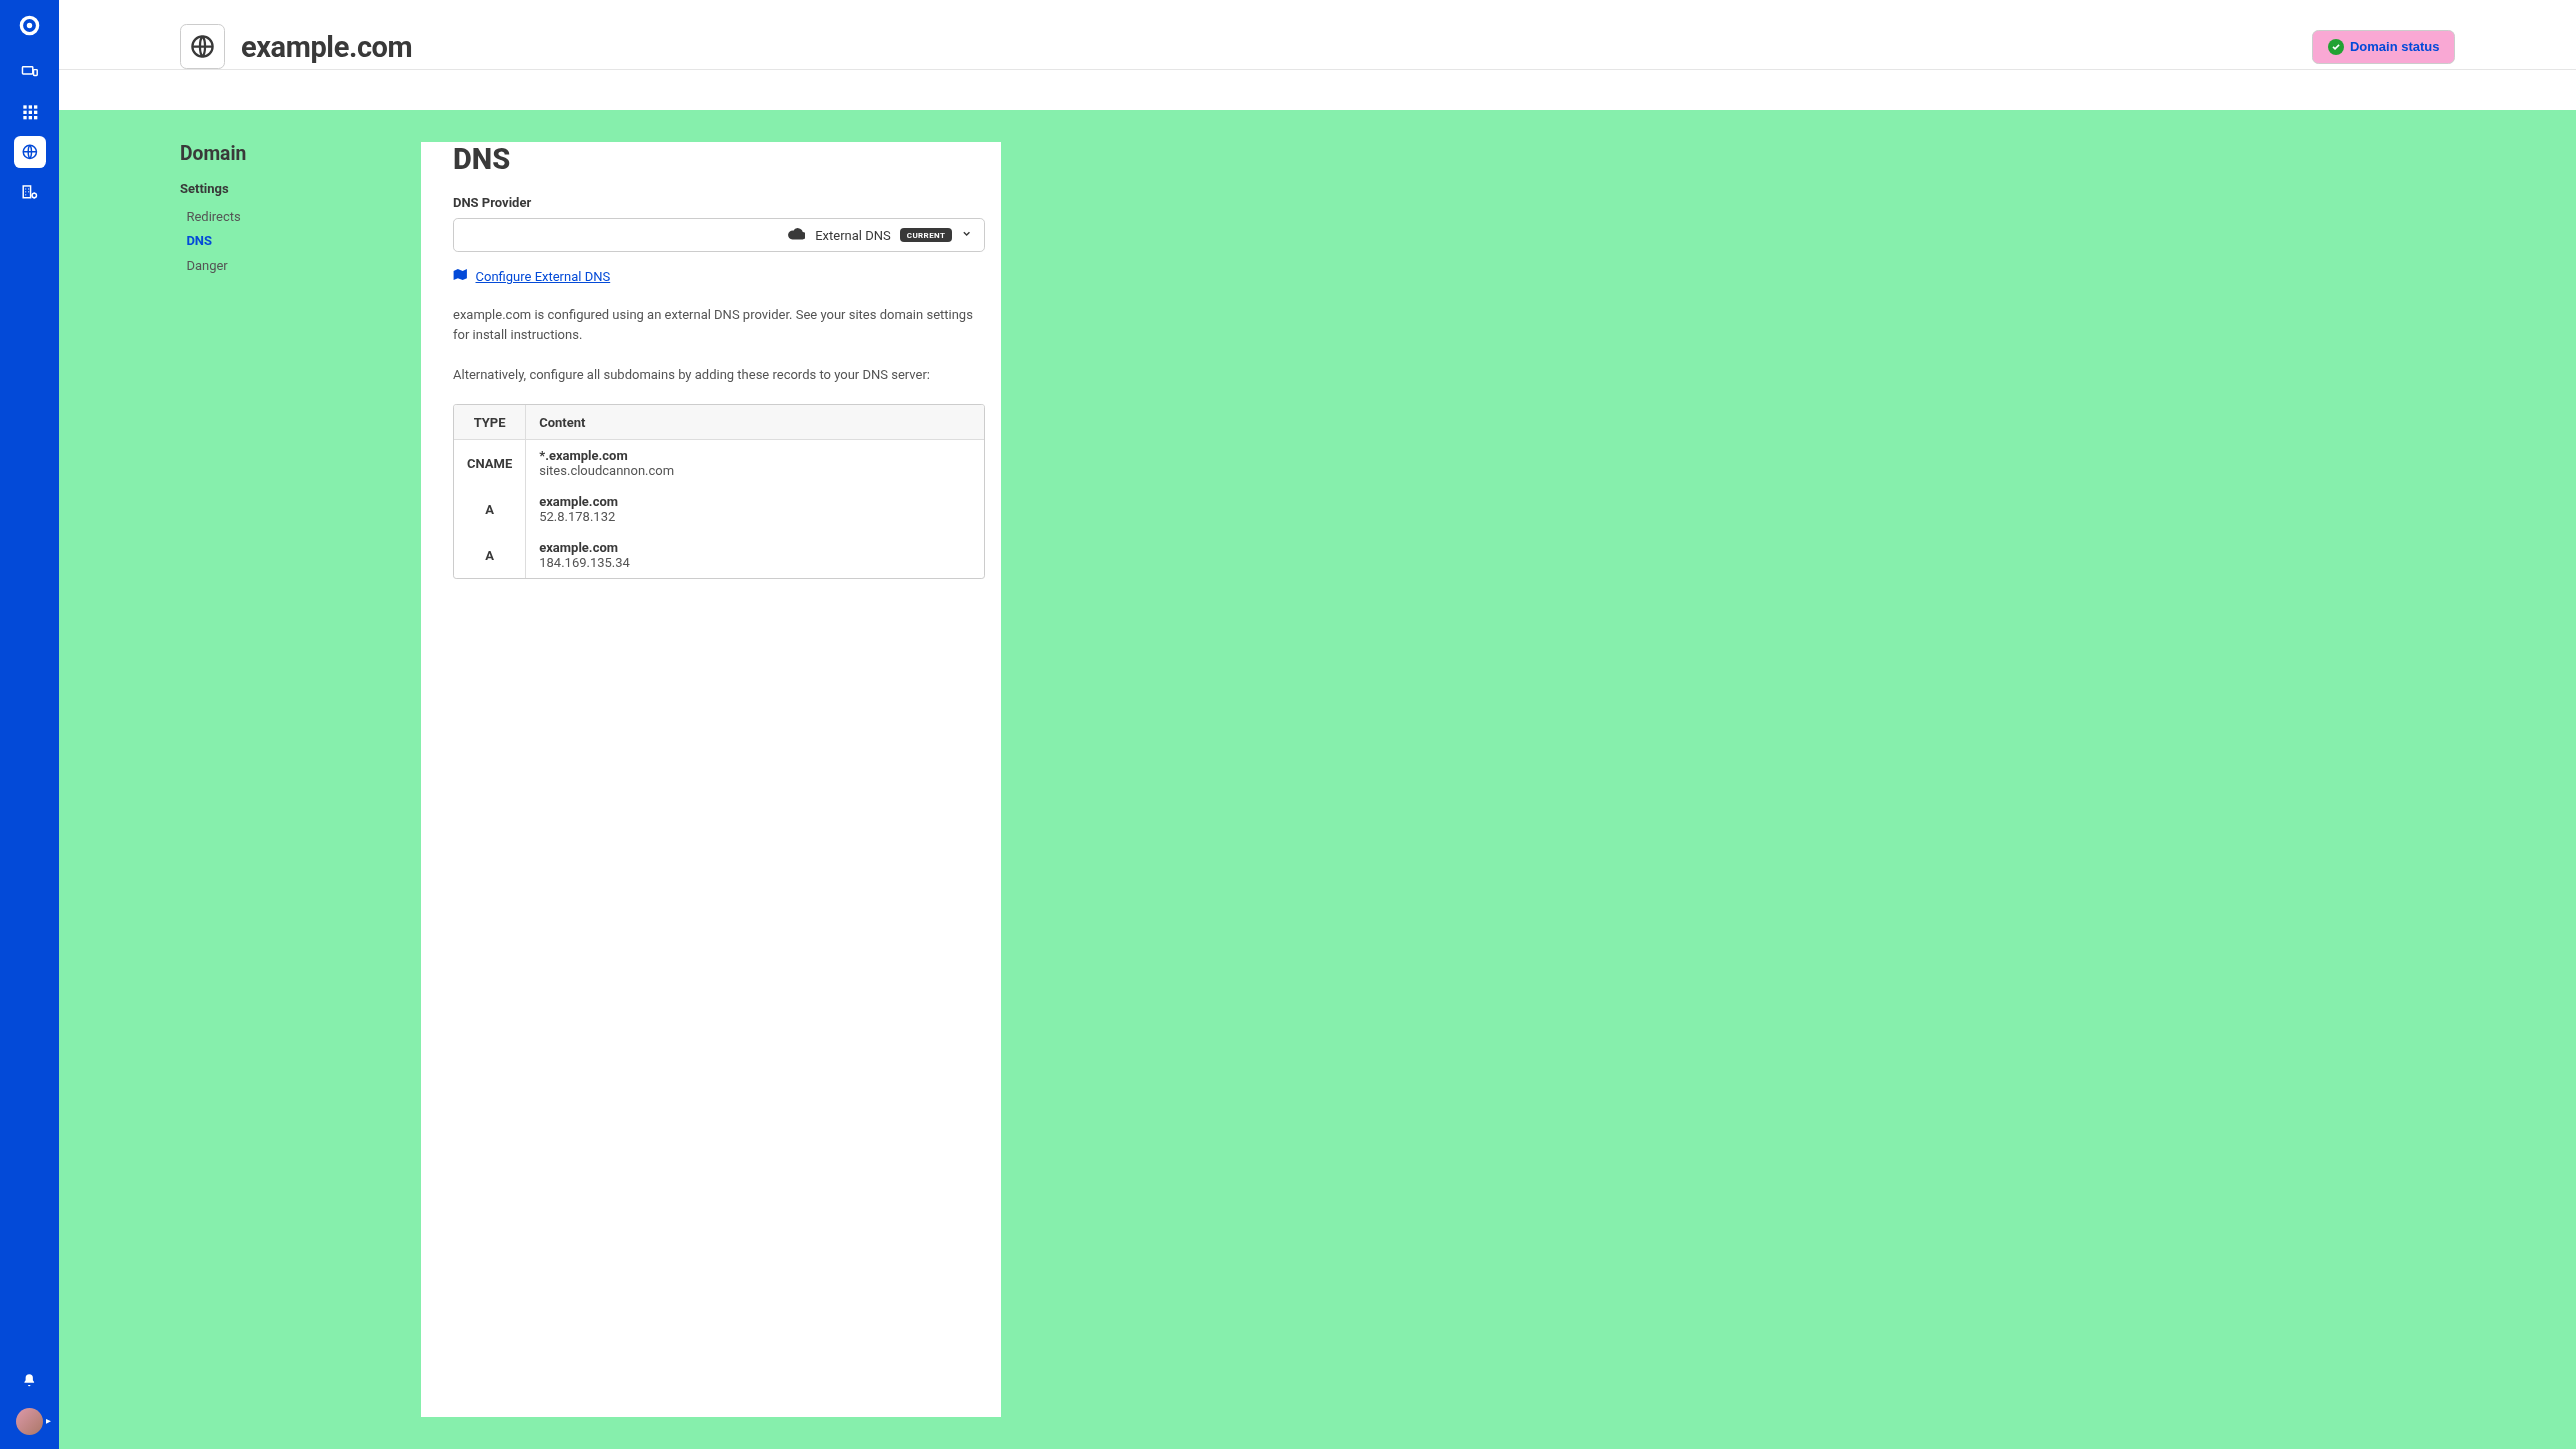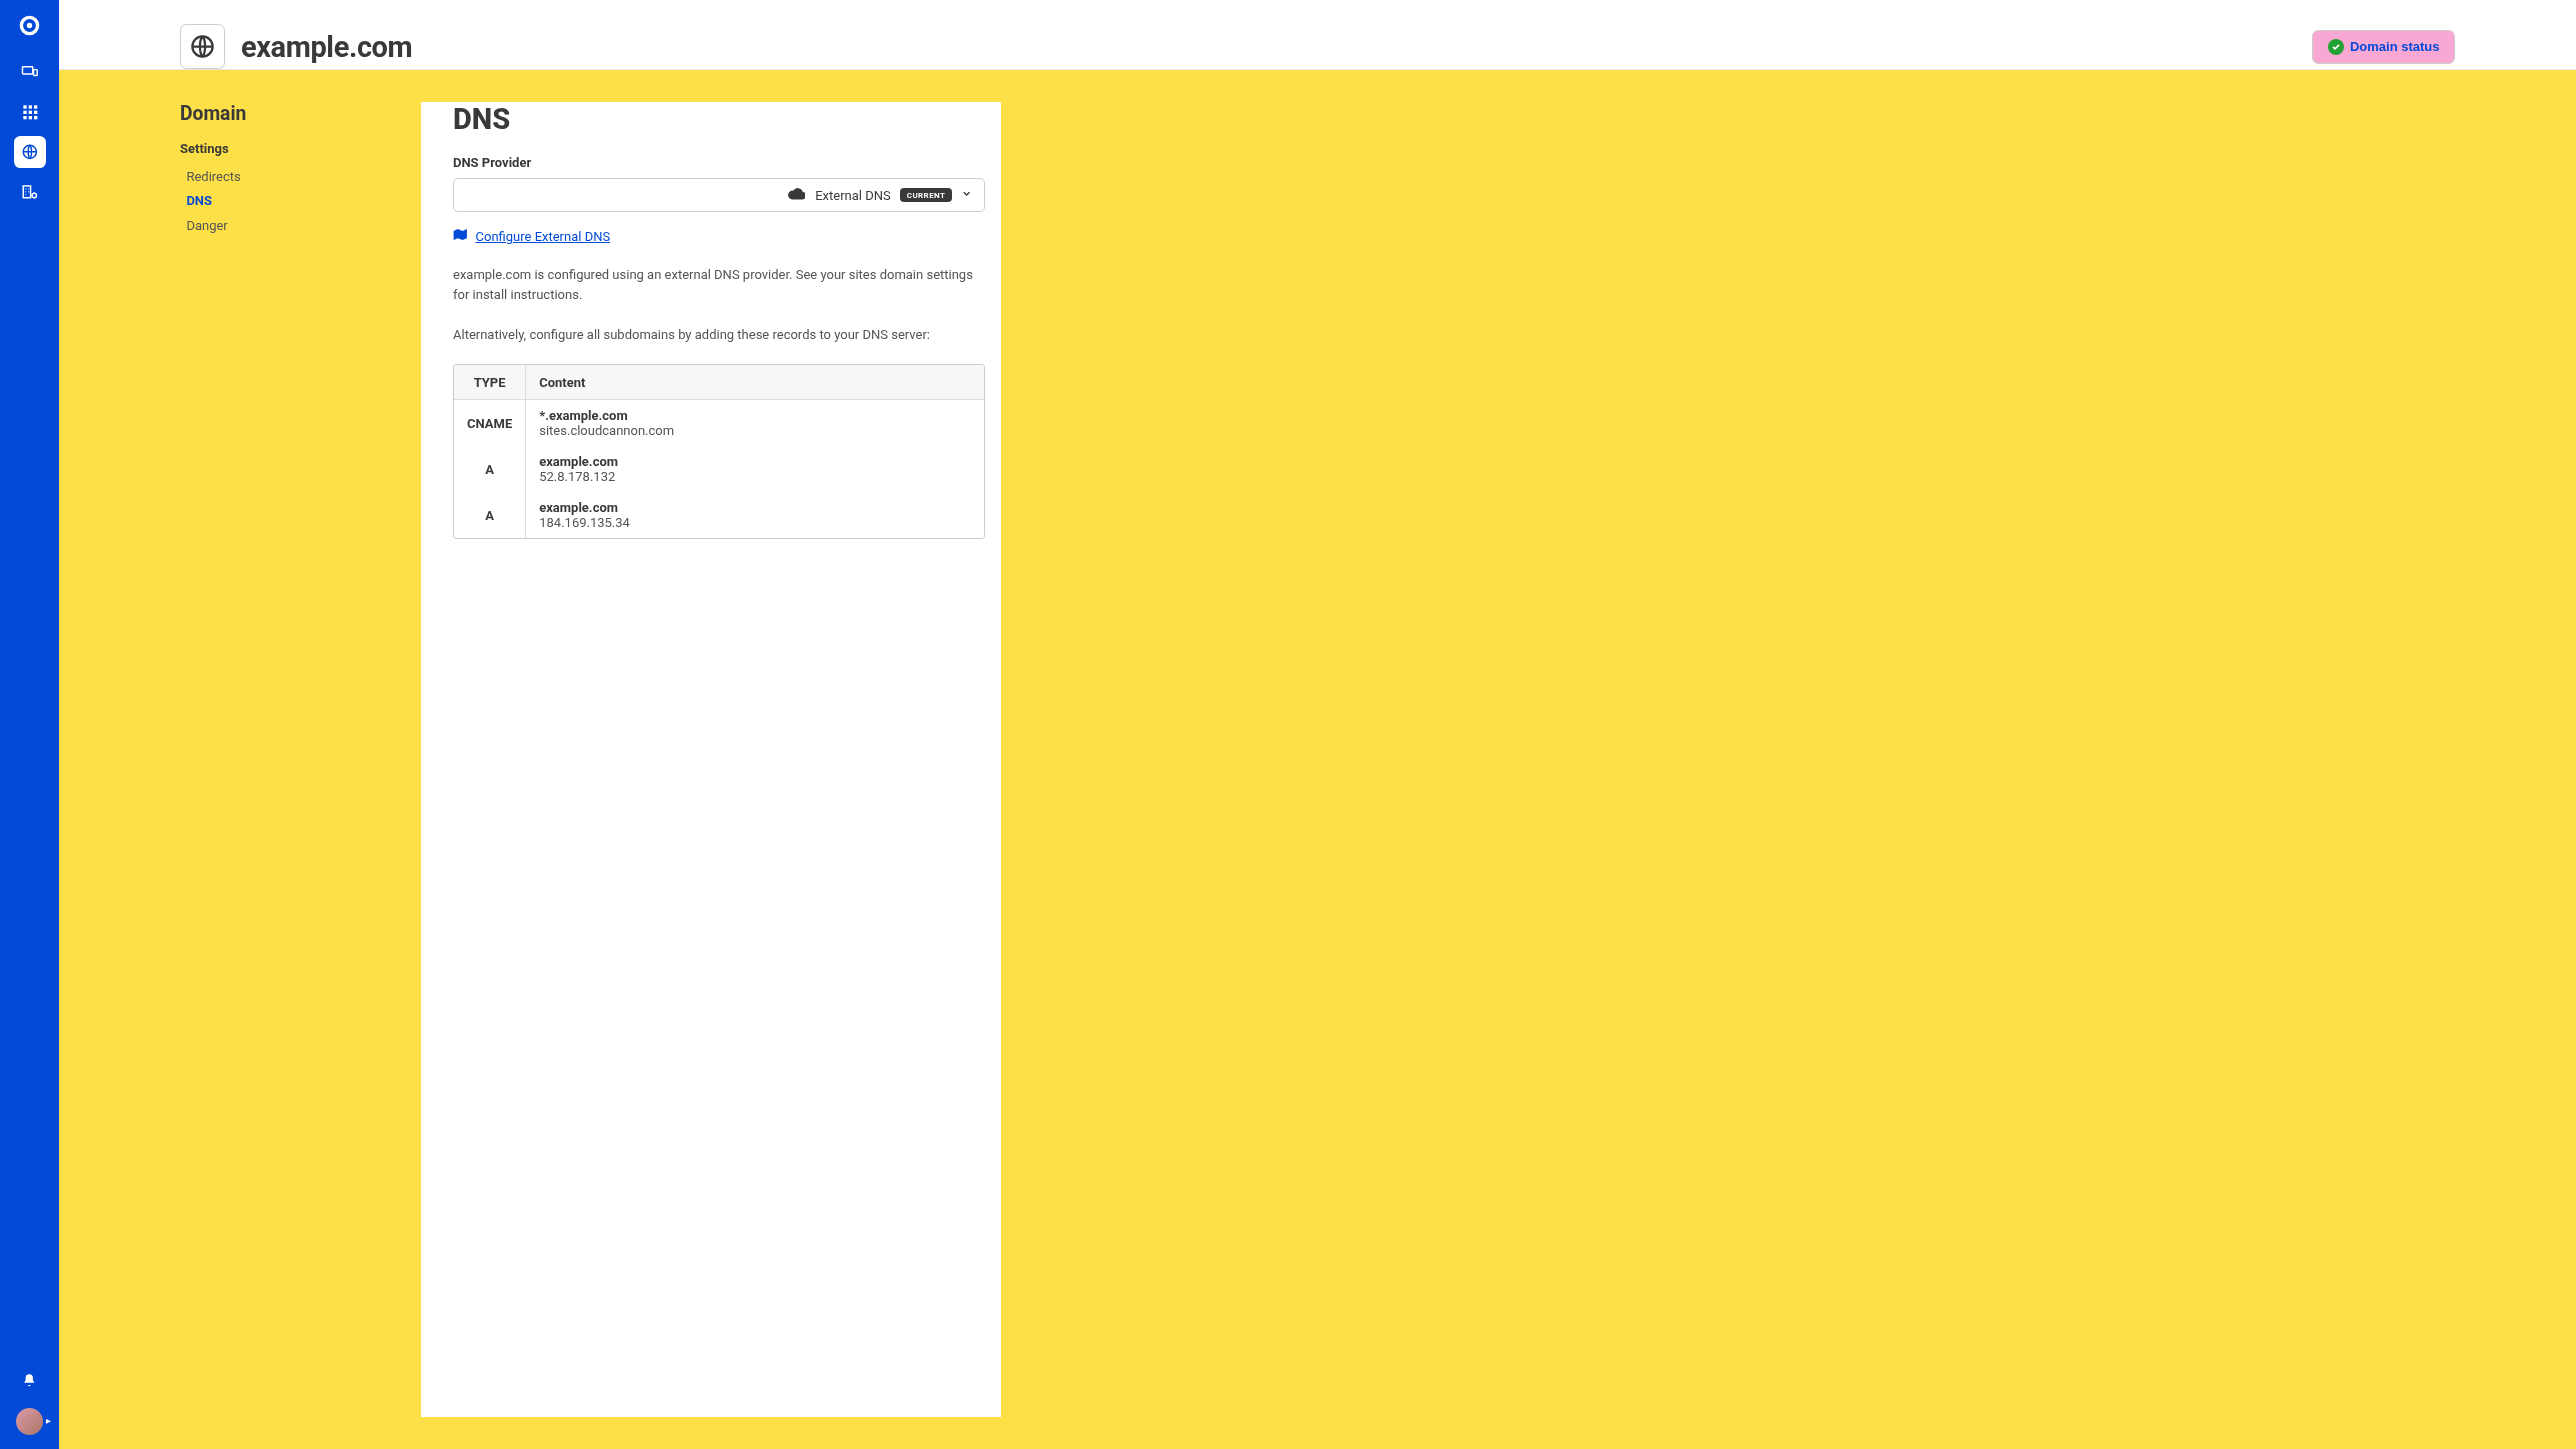--- a/index.html
+++ b/index.html
@@ -22,21 +22,21 @@
   width: 32px; height: 32px; border-radius: 6.4px;
   display:flex; align-items:center; justify-content:center;
   color: #fff; cursor: pointer;
 }
 .nav-icon.active { background: #fff; color: #034ad8; }
 .sidebar-bottom { margin-top: auto; display:flex; flex-direction:column; align-items:center; gap: 11.3px; padding-bottom: 14.5px; }
 .avatar { width: 27px; height: 27px; border-radius: 50%; background: linear-gradient(135deg,#d9a,#a76); position:relative; }
 .avatar-caret { position:absolute; right:-8px; top: 50%; transform: translateY(-50%); color:#fff; font-size:6.4px; }
 .bell-wrap { width:32px; height:32px; display:flex; align-items:center; justify-content:center; color:#fff; cursor:pointer; }
 
-.main { flex: 1; display:flex; flex-direction:column; overflow:hidden; }
+.main { flex: 1; display:flex; flex-direction:column; overflow:hidden;gap:40px; }
 
 .header { padding: 24px 121px 0 121px; background:#fff; }
 .header-row { display:flex; align-items:center; justify-content:space-between; }
 .title-wrap { display:flex; align-items:center; gap: 16px; }
 .title-icon {
   width: 45px; height: 45px; border:1.2px solid #ccc; border-radius: 6.4px;
   display:flex; align-items:center; justify-content:center;
 }
 .page-title { font-size: 29px; font-weight: 700; color: #393939; letter-spacing: -0.4px; }
 
@@ -46,21 +46,21 @@
   font-size: 13px; font-weight: 600; color: #034ad8;
 }
 .check-circle { width:16px; height:16px; background:#22a232; border-radius:50%; display:flex; align-items:center; justify-content:center; }
 .check-circle svg { width:9.7px; height:9.7px; }
 
 .tabs { display:flex; gap: 32px; margin-top: 32px; border-bottom: 0; }
 .tab { font-size: 16px; font-weight:700; color:#969696; padding-bottom: 11.3px; cursor:pointer; }
 .tab.active { color:#393939; border-bottom: 1.6px solid #393939; }
 .header-divider { height:0.8px; background: linear-gradient(#e5e5e5,#e5e5e5); margin: 0 -121px; }
 
-.body { flex:1; display:flex; background:#fde047; overflow:auto; padding: 32px 121px 32px 121px; gap: 32px; }
+.body { flex:1; display:flex; background:#86efac; overflow:auto; padding: 32px 121px 32px 121px; gap: 32px; }
 
 .leftcol { width: 209px; flex-shrink:0; }
 .leftcol h3 { font-size: 19.3px; font-weight:700; margin-bottom: 16px; color:#393939; }
 .leftcol .subhead { font-size: 13px; font-weight:700; margin-bottom: 8px; color:#393939; }
 .leftcol ul { list-style:none; }
 .leftcol li { padding: 4.8px 0 4.8px 6.4px; font-size:13px; color:#555; cursor:pointer; }
 .leftcol li.selected { color:#034ad8; font-weight:700; }
 
 .content {
   flex:1; background:#fff;

